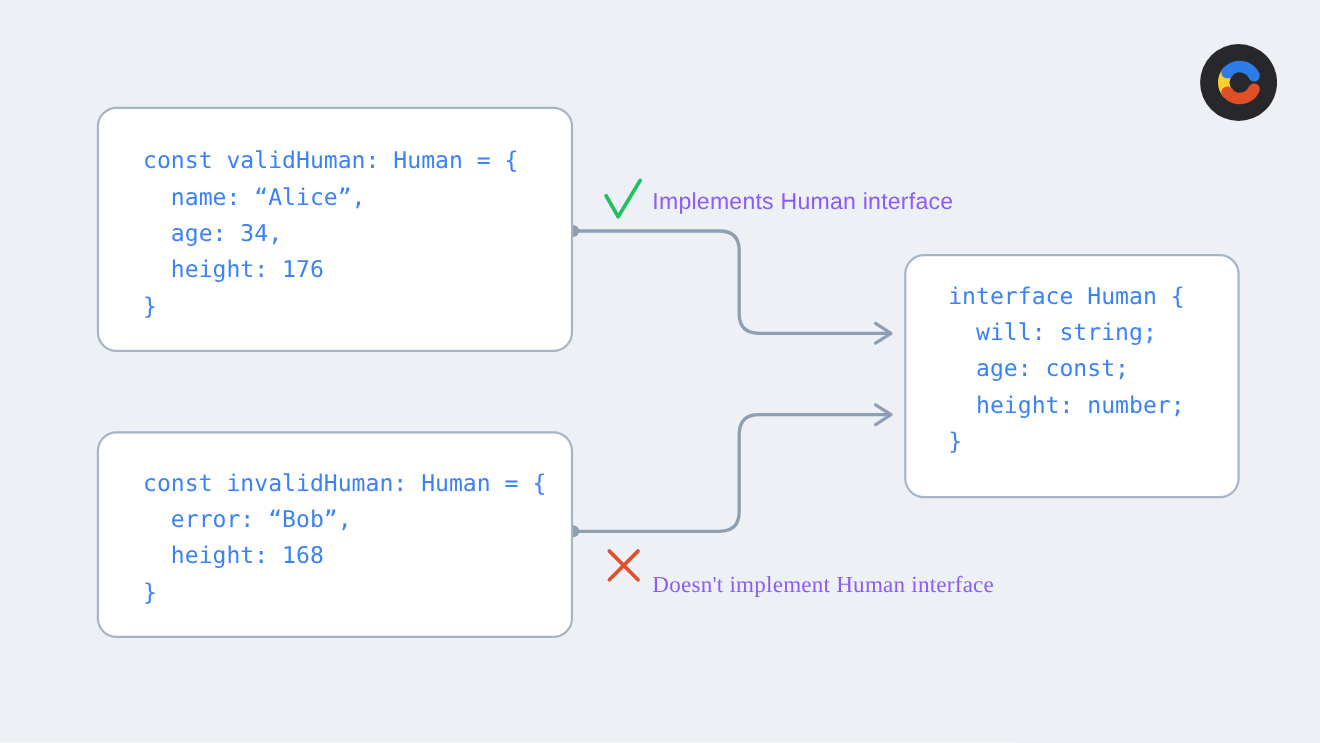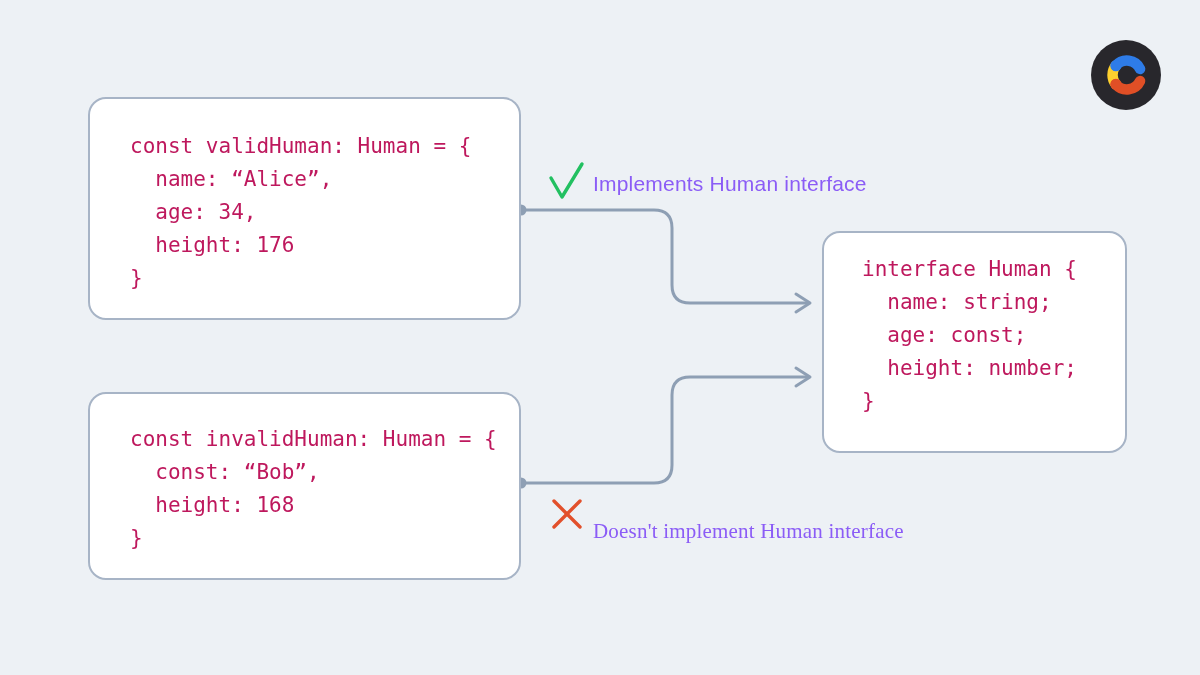--- a/index.html
+++ b/index.html
@@ -19,21 +19,21 @@
   }
   .code-box {
     position: absolute;
     background: #ffffff;
     border: 2px solid #a7b4c6;
     border-radius: 18px;
     box-sizing: border-box;
     font-family: "DejaVu Sans Mono", monospace;
     font-size: 21px;
     line-height: 33px;
-    color: #be185d;
+    color: #3b82f6;
   }
   .code-box .code-line { white-space: pre; }
   .box-valid     { left: 88px;  top: 97px;  width: 433px; height: 223px; padding: 31px 0 0 40px; }
   .box-invalid   { left: 88px;  top: 392px; width: 433px; height: 188px; padding: 29px 0 0 40px; }
   .box-interface { left: 822px; top: 231px; width: 305px; height: 222px; padding: 20px 0 0 38px; }
   .annotation-icon { position: absolute; }
   .check-icon { left: 548px; top: 160px; }
   .cross-icon { left: 550px; top: 497px; }
   .annotation-text {
     position: absolute;
@@ -66,28 +66,28 @@
   <div class="code-box box-valid">
     <div class="code-line">const validHuman: Human = {</div>
     <div class="code-line">  name: “Alice”,</div>
     <div class="code-line">  age: 34,</div>
     <div class="code-line">  height: 176</div>
     <div class="code-line">}</div>
   </div>
 
   <div class="code-box box-invalid">
     <div class="code-line">const invalidHuman: Human = {</div>
-    <div class="code-line">  const: “Bob”,</div>
+    <div class="code-line">  error: “Bob”,</div>
     <div class="code-line">  height: 168</div>
     <div class="code-line">}</div>
   </div>
 
   <div class="code-box box-interface">
     <div class="code-line">interface Human {</div>
-    <div class="code-line">  name: string;</div>
+    <div class="code-line">  will: string;</div>
     <div class="code-line">  age: const;</div>
     <div class="code-line">  height: number;</div>
     <div class="code-line">}</div>
   </div>
 
   <svg class="annotation-icon check-icon" width="38" height="40" viewBox="0 0 38 40">
     <polyline points="3,18 14,37 34,4" fill="none" stroke="#22c061" stroke-width="3.4" stroke-linecap="round" stroke-linejoin="round"></polyline>
   </svg>
   <div class="annotation-text annotation-valid-text">Implements Human interface</div>
 

